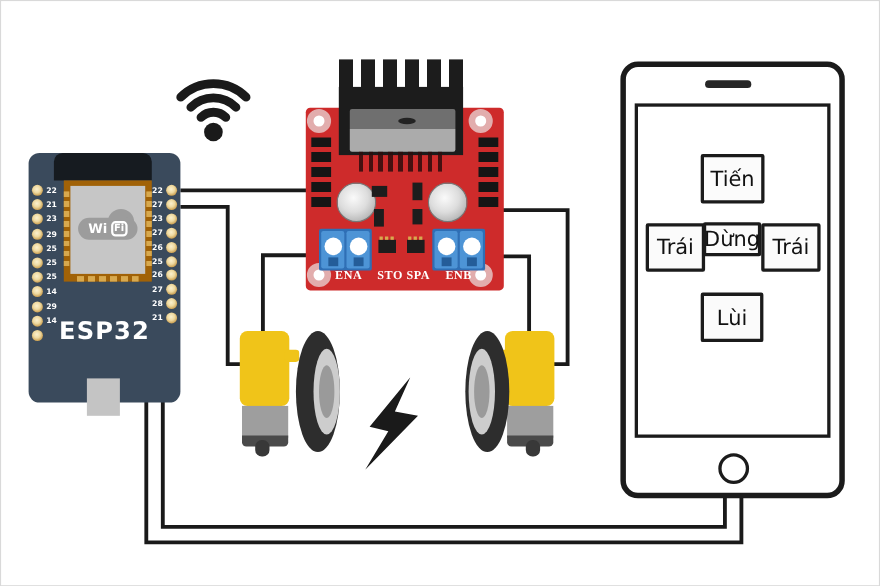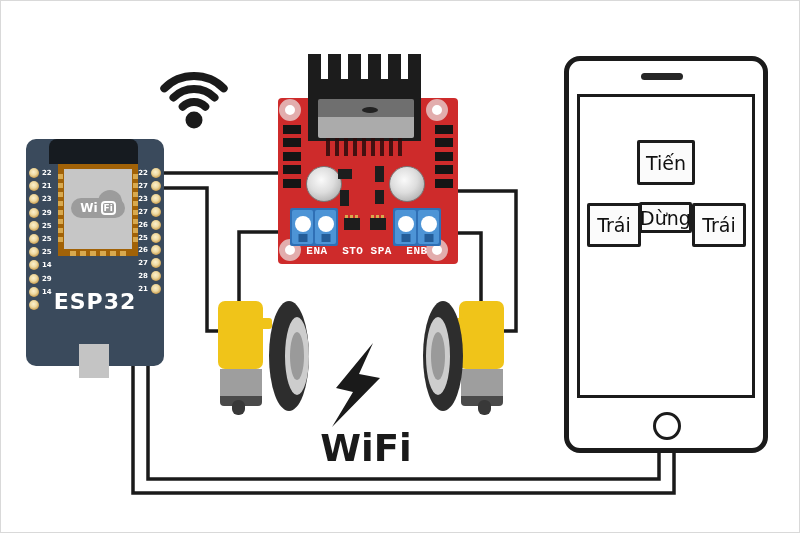--- a/index.html
+++ b/index.html
@@ -46,21 +46,21 @@
   .hdr{position:absolute;top:27px;width:18px;height:66px;
     background:repeating-linear-gradient(180deg,#151515 0 9px,rgba(0,0,0,0) 9px 13.5px);}
   .cap{position:absolute;width:36px;height:36px;border-radius:50%;
     background:radial-gradient(circle at 42% 38%,#FAFAFA 0%,#DDDDDD 45%,#BFBFBF 70%,#8A8A8A 100%);border:1px solid #777;box-sizing:border-box;}
   .smc{position:absolute;background:#1d1d1d;}
   .smc .gp{position:absolute;top:-3px;width:3px;height:3px;background:#D8A94E;}
   .term{position:absolute;top:110px;width:48px;height:38px;background:#2F6FB5;border-radius:2px;display:flex;gap:2px;padding:2px;box-sizing:border-box;}
   .term .cell{flex:1;background:#4D94D6;border-radius:2px;position:relative;}
   .term .cell::before{content:"";position:absolute;left:50%;top:6px;transform:translateX(-50%);width:16px;height:16px;background:#fff;border-radius:50%;}
   .term .cell::after{content:"";position:absolute;left:50%;bottom:2px;transform:translateX(-50%);width:9px;height:8px;background:#245d99;}
-  .drv-label{position:absolute;color:#fff;font-weight:bold;font-size:11px;text-align:center;letter-spacing:0.5px;font-family:Liberation Mono, monospace;}
+  .drv-label{position:absolute;color:#fff;font-weight:bold;font-size:11px;text-align:center;letter-spacing:0.5px;font-family:Liberation Serif, serif;}
 
   
   .motor-body{position:absolute;width:45px;height:68px;background:#F0C419;border-radius:7px;z-index:2;}
   .motor-tab{position:absolute;width:13px;height:11px;background:#F0C419;border-radius:3px;z-index:2;}
   .motor-can{position:absolute;width:42px;height:29px;background:#9E9E9E;z-index:2;}
   .motor-strip{position:absolute;width:42px;height:10px;background:#4A4A4A;border-radius:0 0 4px 4px;z-index:2;}
   .motor-shaft{position:absolute;width:13px;height:15px;background:#383838;border-radius:6px;z-index:2;}
   .tire{position:absolute;width:40px;height:110px;background:#2D2D2D;border-radius:50%;z-index:3;}
   .tire-ring{position:absolute;width:24px;height:78px;background:#CDCDCD;border-radius:50%;z-index:4;}
   .tire-hub{position:absolute;width:14px;height:48px;background:#9A9A9A;border-radius:50%;z-index:5;}
@@ -268,26 +268,26 @@
     <div class="abs motor-strip" style="left:460px;top:395px;"></div>
     <div class="abs motor-shaft" style="left:477px;top:399px;"></div>
     <div class="abs tire" style="left:422px;top:300px;"></div>
     <div class="abs tire-ring" style="left:425px;top:316px;"></div>
     <div class="abs tire-hub" style="left:430px;top:331px;"></div>
   </div>
 
   <svg class="abs" style="left:322px;top:342px;z-index:2" width="70" height="84" viewBox="0 0 70 84">
     <polygon points="50,0 13,45 30,49 9,84 57,35 36,31" fill="#1A1A1A"></polygon>
   </svg>
-  <div class="abs wifi-word">WiFi</div>
 
   <div class="abs phone">
     <div class="speaker"></div>
     <div class="screen">
       <div class="pbtn" style="left:57px;top:43px;width:58px;height:45px;">Tiến</div>
       <div class="pbtn" style="left:7px;top:106px;width:54px;height:44px;">Trái</div>
       <div class="pbtn" style="left:59px;top:105px;width:53px;height:31px;">Dừng</div>
       <div class="pbtn" style="left:112px;top:106px;width:54px;height:44px;">Trái</div>
+      <div class="pbtn" style="left:57px;top:169px;width:57px;height:45px;">Lùi</div>
     </div>
     <div class="home"></div>
   </div>
 
 </div>
 
 </body></html>

